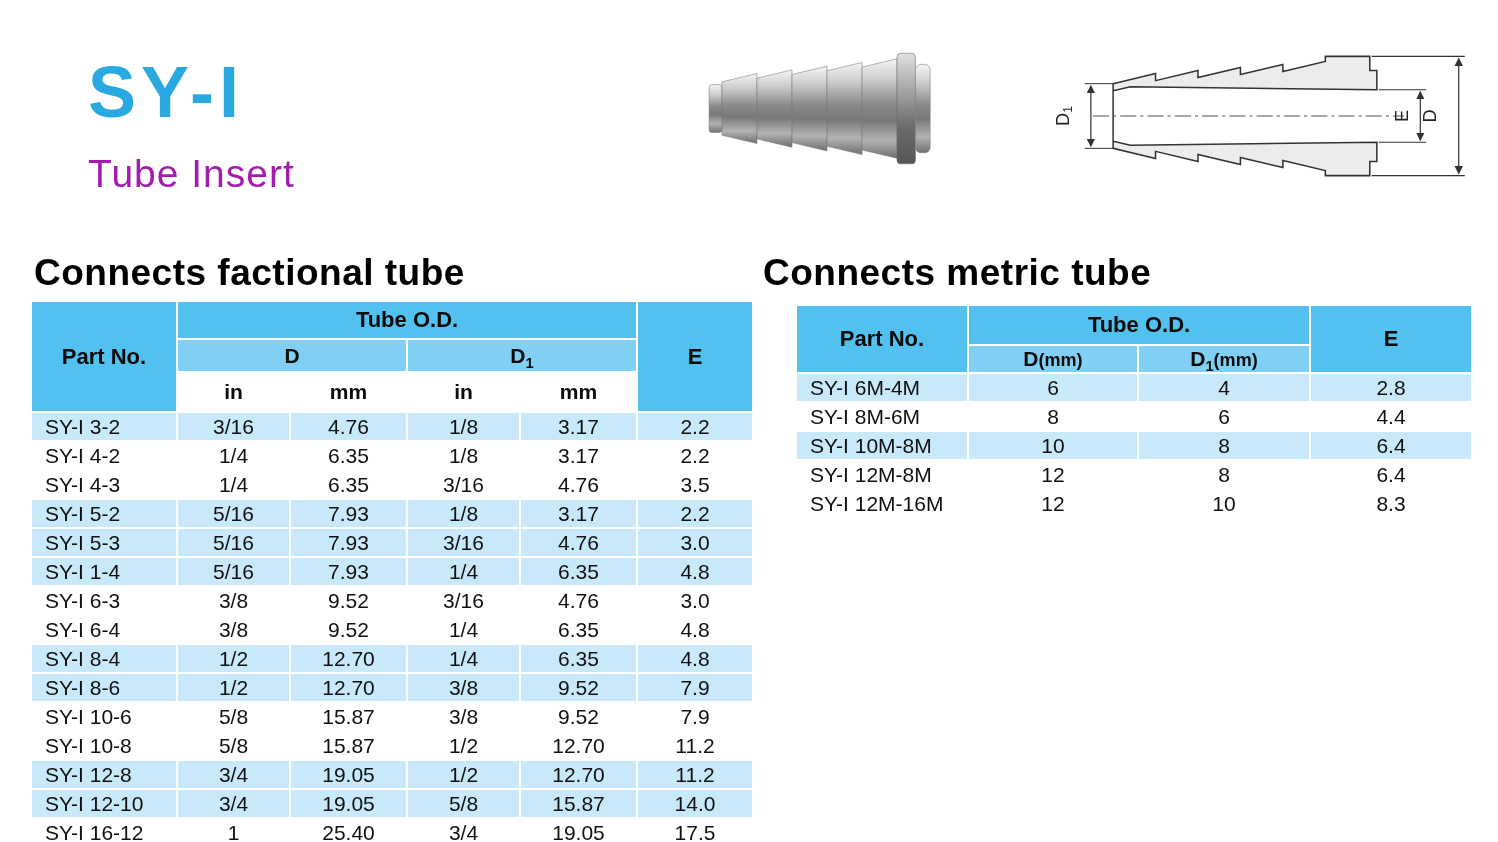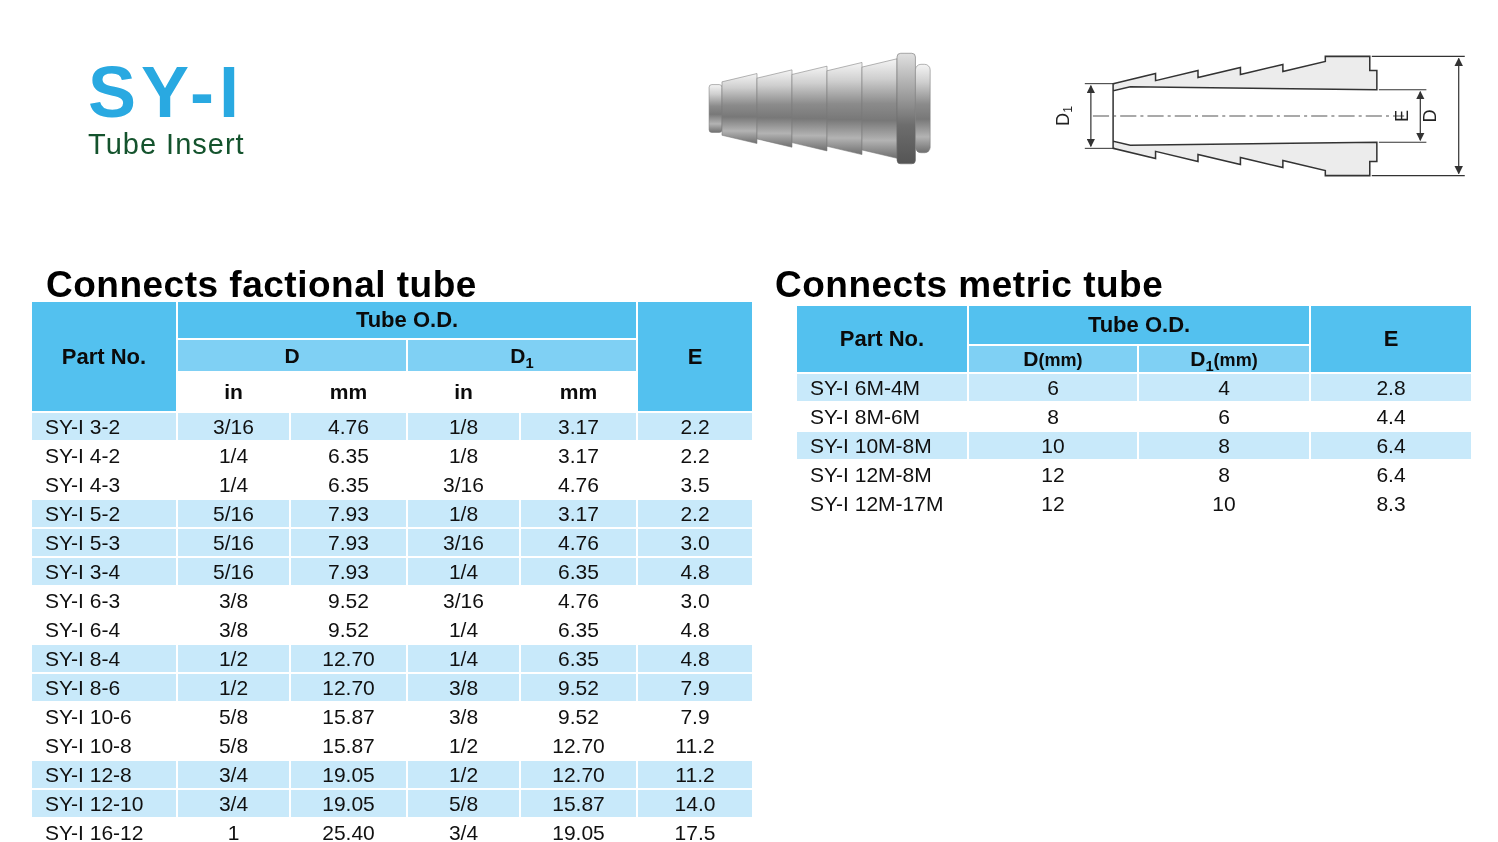--- a/index.html
+++ b/index.html
@@ -11,27 +11,27 @@
   *{box-sizing:border-box;}
   html,body{margin:0;padding:0;}
   body{
     width:1498px;height:842px;position:relative;background:#ffffff;
     font-family:"Liberation Sans", sans-serif;color:#111;overflow:hidden;
   }
   .logo{position:absolute;left:88px;top:56px;}
   .logo-title{
     color:var(--accent);font-size:72px;font-weight:bold;letter-spacing:5px;line-height:1;
   }
-  .logo-subtitle{font-size:29px;color:#14532d;margin-top:0;letter-spacing:1px;}
+  .logo-subtitle{font-size:39px;color:#a21caf;margin-top:24px;letter-spacing:1px;}
 
   .photo{position:absolute;left:693px;top:33px;width:268px;height:152px;}
   .drawing{position:absolute;left:1012px;top:20px;width:470px;height:192px;}
 
   .section-heading{
-    position:absolute;font-size:37px;font-weight:bold;color:#000;margin:16px;letter-spacing:0.5px;
+    position:absolute;font-size:37px;font-weight:bold;color:#000;margin:4px;letter-spacing:0.5px;
   }
   #frac-heading{left:30px;top:248px;}
   #metric-heading{left:759px;top:248px;}
 
   table{border-collapse:collapse;table-layout:fixed;}
   th,td{border:2px solid #ffffff;overflow:hidden;white-space:nowrap;}
 
   #frac-table{position:absolute;left:30px;top:300px;width:722px;}
   #metric-table{position:absolute;left:795px;top:304px;width:676px;}
 
@@ -186,21 +186,21 @@
   </tr>
         <tr class="shade">
     <td class="col-part">SY-I 5-3</td>
     <td>5/16</td>
     <td>7.93</td>
     <td>3/16</td>
     <td>4.76</td>
     <td>3.0</td>
   </tr>
         <tr class="shade">
-    <td class="col-part">SY-I 3-4</td>
+    <td class="col-part">SY-I 1-4</td>
     <td>5/16</td>
     <td>7.93</td>
     <td>1/4</td>
     <td>6.35</td>
     <td>4.8</td>
   </tr>
         <tr>
     <td class="col-part">SY-I 6-3</td>
     <td>3/8</td>
     <td>9.52</td>
@@ -314,21 +314,21 @@
     <td>8</td>
     <td>6.4</td>
   </tr>
         <tr>
     <td class="col-part">SY-I 12M-8M</td>
     <td>12</td>
     <td>8</td>
     <td>6.4</td>
   </tr>
         <tr>
-    <td class="col-part">SY-I 12M-17M</td>
+    <td class="col-part">SY-I 12M-16M</td>
     <td>12</td>
     <td>10</td>
     <td>8.3</td>
   </tr>
       </tbody>
   </table>
 
 </div>
 
 </body></html>

